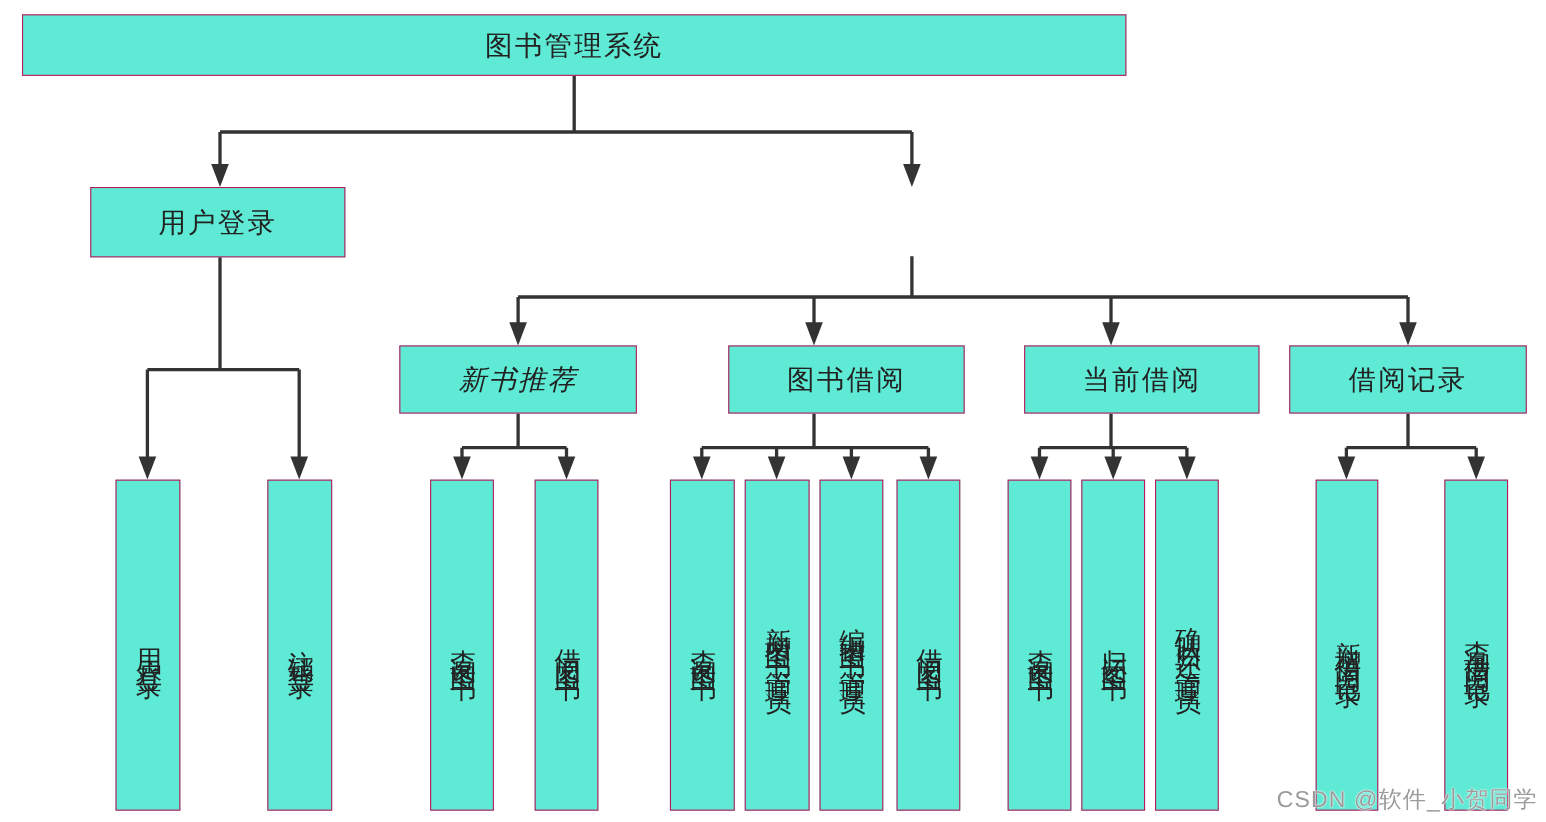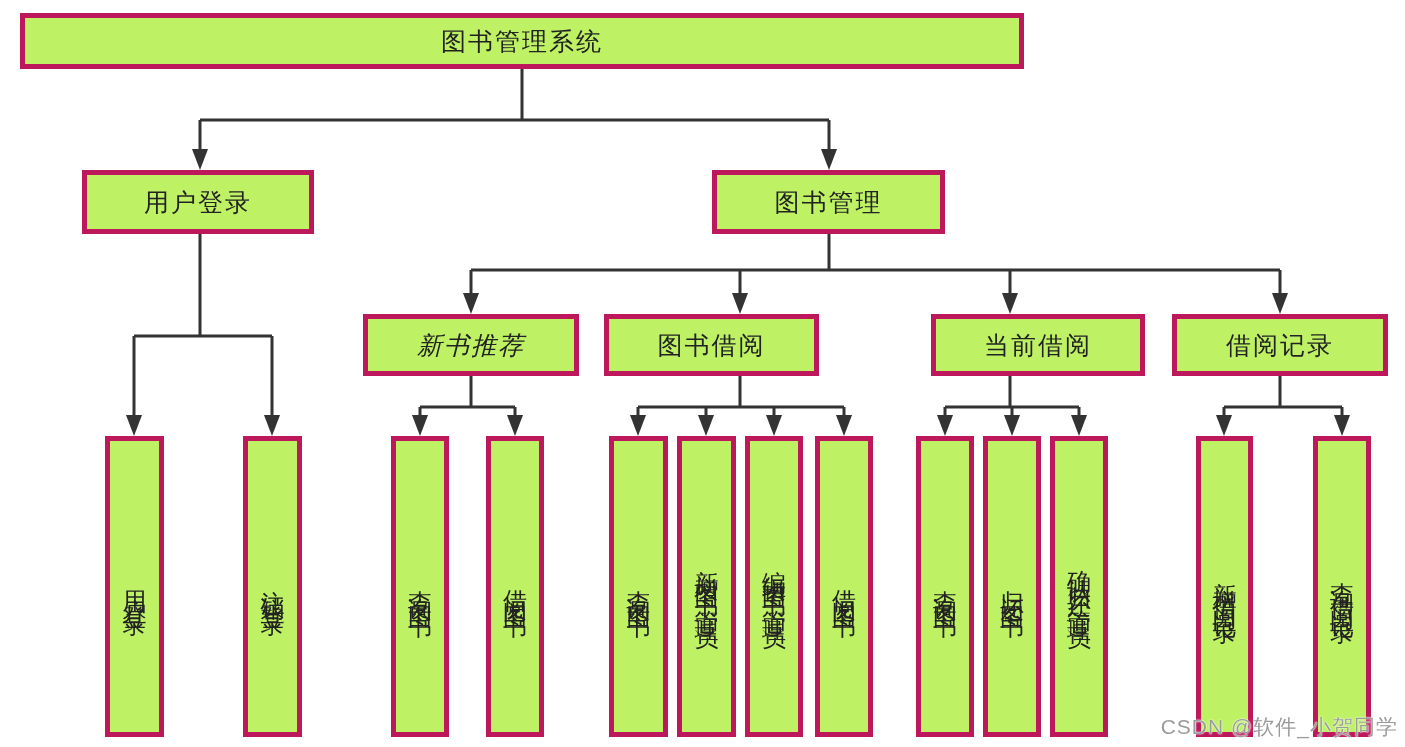--- a/index.html
+++ b/index.html
@@ -14,22 +14,22 @@
   }
   .wires {
     position: absolute;
     left: 0; top: 0;
     width: 1405px; height: 747px;
     z-index: 1;
   }
   .node {
     position: absolute;
     box-sizing: border-box;
-    background: #bef264;
-    border: 5px solid #be185d;
+    background: #5eead4;
+    border: 1px solid #be185d;
     display: flex;
     align-items: center;
     justify-content: center;
     z-index: 2;
   }
   .hnode {
     font-size: 25px;
     letter-spacing: 2px;
     white-space: nowrap;
   }
@@ -98,24 +98,23 @@
       <polygon points="1004,415 1020,415 1012,436"></polygon>
       <polygon points="1071,415 1087,415 1079,436"></polygon>
       <polygon points="1216,415 1232,415 1224,436"></polygon>
       <polygon points="1334,415 1350,415 1342,436"></polygon>
     </g>
   </svg>
 
   <div class="node hnode" style="left:20px; top:13px; width:1004px; height:56px;">图书管理系统</div>
 
   <div class="node hnode" style="left:82px; top:170px; width:232px; height:64px;">用户登录</div>
-  <div class="node hnode" style="left:712px; top:170px; width:233px; height:64px;">图书管理</div>
 
   <div class="node hnode" style="left:363px; top:314px; width:216px; height:62px;font-style:italic;">新书推荐</div>
-  <div class="node hnode" style="left:604px; top:314px; width:215px; height:62px;">图书借阅</div>
+  <div class="node hnode" style="left:662px; top:314px; width:215px; height:62px;">图书借阅</div>
   <div class="node hnode" style="left:903px; top:314px; width:214px; height:62px;margin-left:28px;">当前借阅</div>
   <div class="node hnode" style="left:1172px; top:314px; width:216px; height:62px;">借阅记录</div>
 
   <div class="node vnode" style="left:105px; top:436px; width:59px; height:301px;">
     <span>用户登录</span>
     </div>
   <div class="node vnode" style="left:243px; top:436px; width:59px; height:301px;">
     <span>注销登录</span>
     </div>
 

